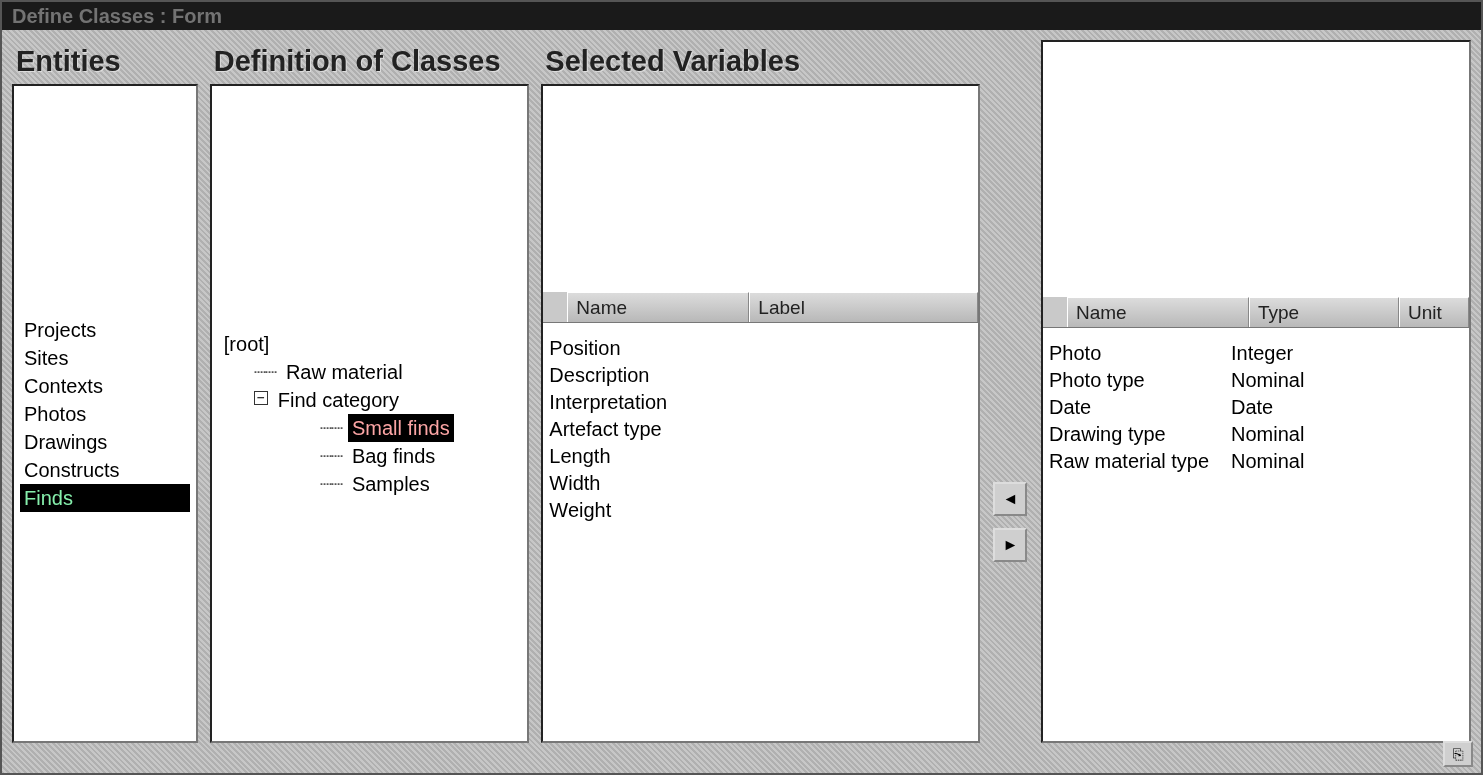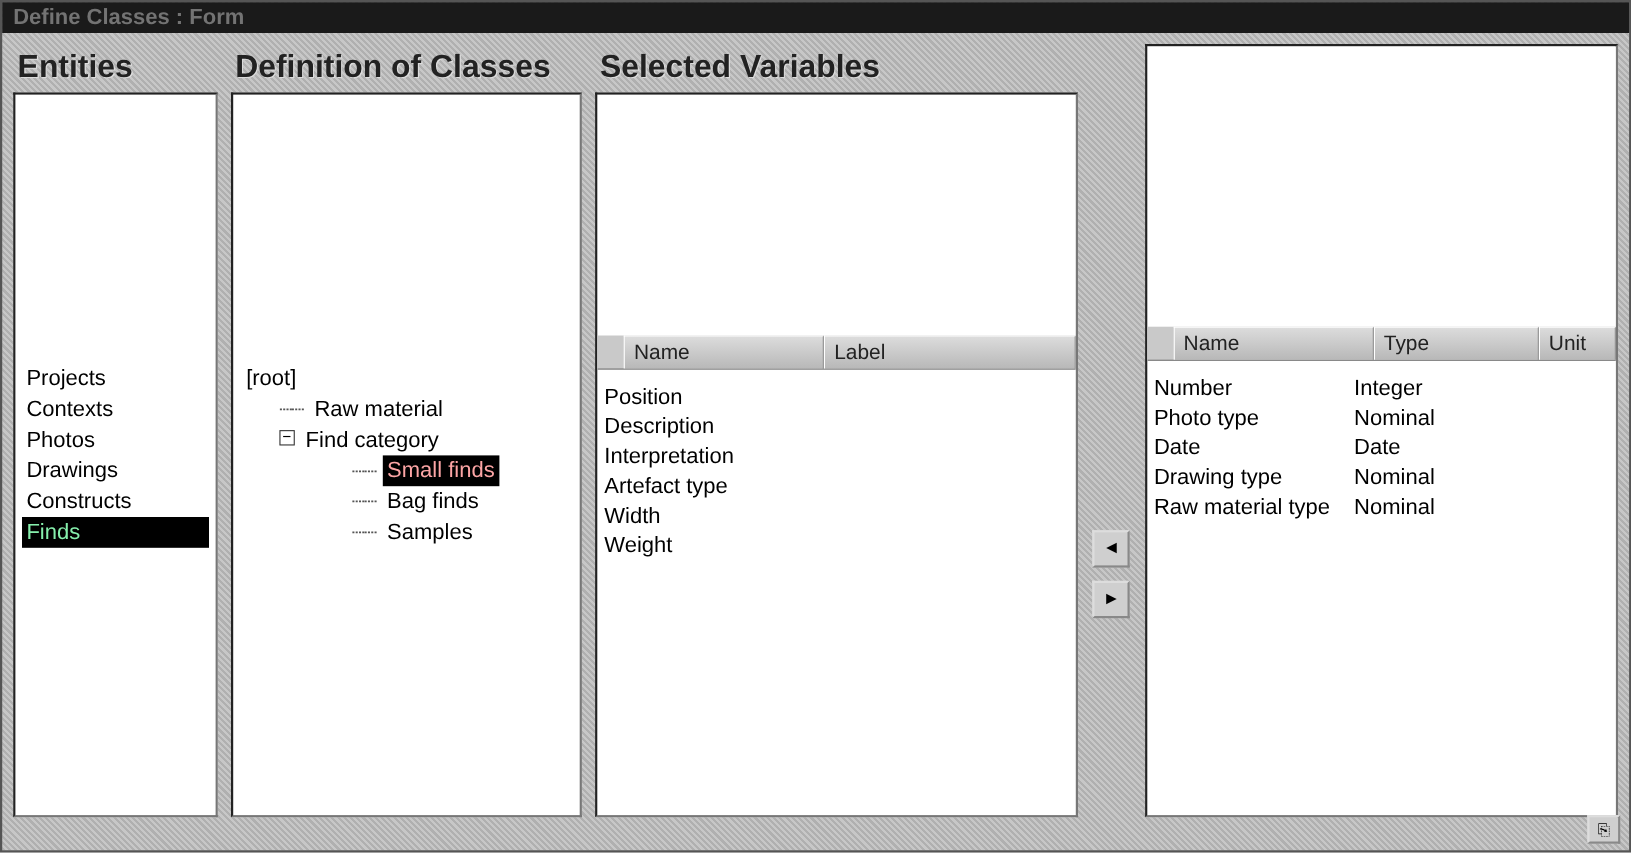--- a/index.html
+++ b/index.html
@@ -164,20 +164,21 @@
   <div class="titlebar">
     <span>Define Classes : Form</span>
   </div>
   <div class="content">
 
     <div class="col col-entities">
       <div class="heading">Entities</div>
       <div class="panel">
         <div class="list" id="entities-list">
             <div class="list-item">Projects</div>
+            <div class="list-item">Sites</div>
             <div class="list-item">Contexts</div>
             <div class="list-item">Photos</div>
             <div class="list-item">Drawings</div>
             <div class="list-item">Constructs</div>
             <div class="list-item selected">Finds</div>
           </div>
       </div>
     </div>
 
     <div class="col col-classes">
@@ -229,20 +230,24 @@
             </div>
             <div class="tbl-row">
               <div class="col-name">Interpretation</div>
               <div class="col-label"></div>
             </div>
             <div class="tbl-row">
               <div class="col-name">Artefact type</div>
               <div class="col-label"></div>
             </div>
             <div class="tbl-row">
+              <div class="col-name">Length</div>
+              <div class="col-label"></div>
+            </div>
+            <div class="tbl-row">
               <div class="col-name">Width</div>
               <div class="col-label"></div>
             </div>
             <div class="tbl-row">
               <div class="col-name">Weight</div>
               <div class="col-label"></div>
             </div>
           </div>
       </div>
     </div>
@@ -258,21 +263,21 @@
 
     <div class="col col-available">
       <div class="panel">
         <div class="tbl-header">
           <div class="col-name">Name</div>
           <div class="col-type">Type</div>
           <div class="col-unit">Unit</div>
         </div>
         <div class="tbl-body" id="available-body">
             <div class="tbl-row">
-              <div class="col-name">Number</div>
+              <div class="col-name">Photo</div>
               <div class="col-type">Integer</div>
               <div class="col-unit"></div>
             </div>
             <div class="tbl-row">
               <div class="col-name">Photo type</div>
               <div class="col-type">Nominal</div>
               <div class="col-unit"></div>
             </div>
             <div class="tbl-row">
               <div class="col-name">Date</div>

